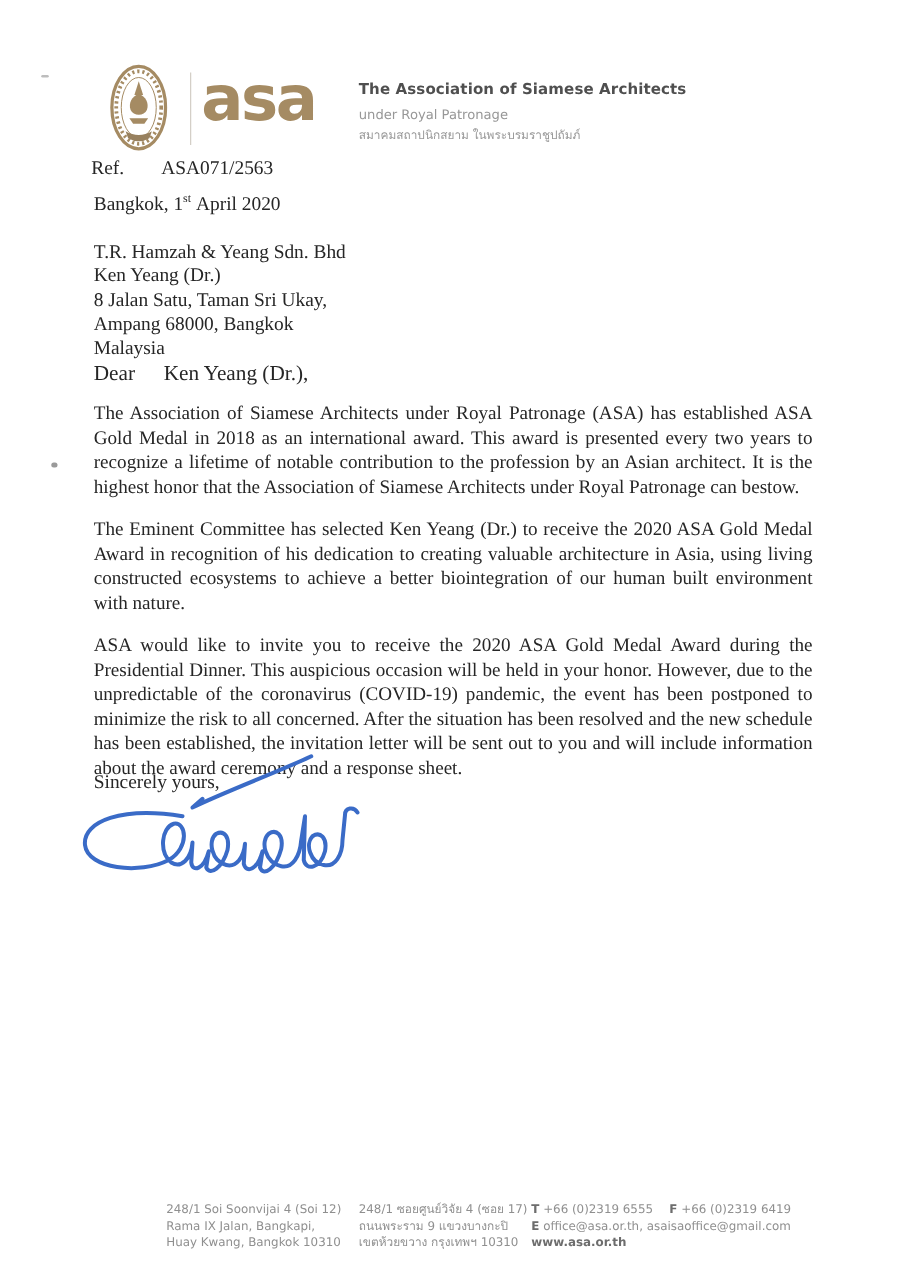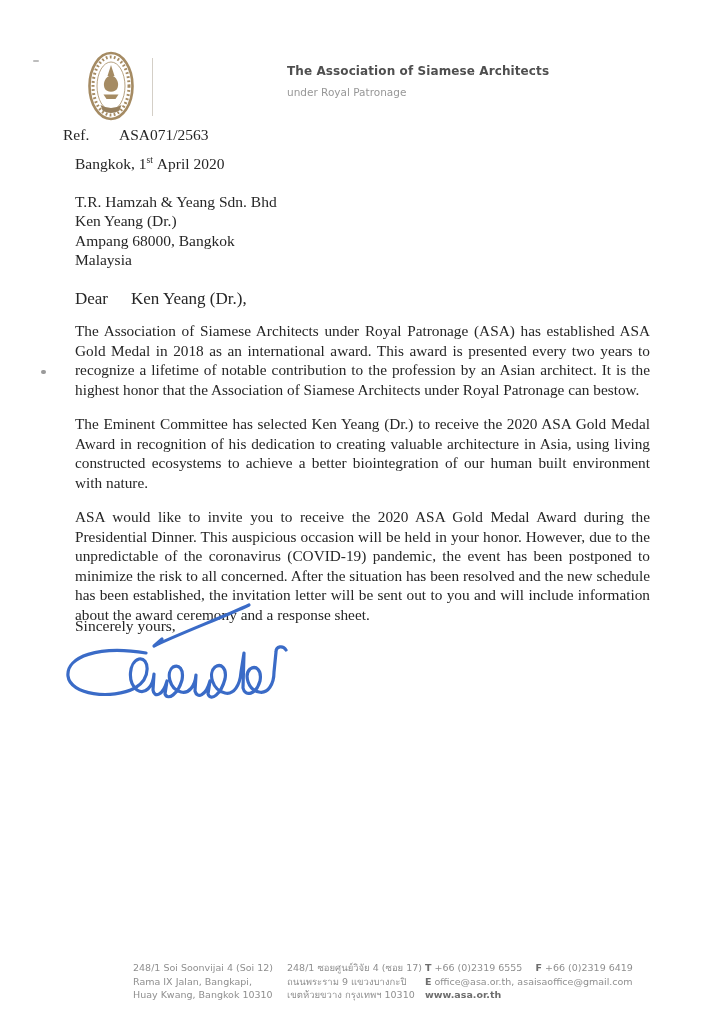--- a/index.html
+++ b/index.html
@@ -22,21 +22,21 @@
     font-weight:800; font-size:50px; line-height:44px;
     letter-spacing:-2px;
     color:#a58b63;
   }
   .org-block { position:absolute; left:287px; top:64px; font-family:"DejaVu Sans", sans-serif; }
   .org-name { font-size:12px; font-weight:bold; color:#4f4f4f; letter-spacing:0.1px; }
   .org-sub  { font-size:10.5px; color:#979797; margin-top:8px; }
   .org-thai { font-size:9.5px;  color:#979797; margin-top:2px; }
 
   
-  .ref-line   { position:absolute; left:63px; top:126px; font-size:15.5px; }
+  .ref-line   { position:absolute; left:73px; top:126px; font-size:15.5px; }
   .ref-label  { display:inline-block; width:56px; }
   .date-line  { position:absolute; left:75px; top:155px; font-size:15.5px; }
   .date-line sup { font-size:9.5px; vertical-align:super; line-height:0; }
   .date-suffix { margin-left:4px; }
 
   .recipient  { position:absolute; left:75px; top:192px; font-size:15.5px; line-height:19.3px; }
   .salutation { position:absolute; left:75px; top:289px; font-size:17px; }
   .sal-label  { display:inline-block; width:56px; }
 
   .body-paragraphs { position:absolute; left:75px; top:321px; width:575px; }
@@ -82,37 +82,40 @@
     <ellipse cx="23" cy="35" rx="18" ry="29" fill="none" stroke="#a58b63" stroke-width="3" stroke-dasharray="1.8 2.3"></ellipse>
     <ellipse cx="23" cy="35" rx="14" ry="24" fill="#ffffff" stroke="#a58b63" stroke-width="0.8"></ellipse>
     <path d="M23 14 L26.5 25 L19.5 25 Z" fill="#a58b63"></path>
     <path d="M23 24 C28.5 26 31.5 31.5 29.5 37 C27.5 42 18.5 42 16.5 37 C14.5 31.5 17.5 26 23 24 Z" fill="#a58b63"></path>
     <path d="M15.5 43.5 L30.5 43.5 L27.5 48 L18.5 48 Z" fill="#a58b63"></path>
     <path d="M12.5 54 Q23 60 33.5 54 L31.5 59.5 Q23 64.5 14.5 59.5 Z" fill="#97805e"></path>
   </svg>
 
   <div class="header-divider"></div>
 
+  <div class="logotype">asa</div>
 
   <div class="org-block">
     <div class="org-name">The Association of Siamese Architects</div>
     <div class="org-sub">under Royal Patronage</div>
+    <div class="org-thai">สมาคมสถาปนิกสยาม ในพระบรมราชูปถัมภ์</div>
   </div>
 
   <div class="ref-line">
     <span class="ref-label">Ref.</span><span>ASA071/2563</span>
   </div>
 
   <div class="date-line">
     <span>Bangkok, 1</span><sup>st</sup><span class="date-suffix">April 2020</span>
   </div>
 
   <div class="recipient">
     <div>T.R. Hamzah &amp; Yeang Sdn. Bhd</div>
     <div>Ken Yeang (Dr.)</div>
+    <div>8 Jalan Satu, Taman Sri Ukay,</div>
     <div>Ampang 68000, Bangkok</div>
     <div>Malaysia</div>
   </div>
 
   <div class="salutation">
     <span class="sal-label">Dear</span><span>Ken Yeang (Dr.),</span>
   </div>
 
   <div class="body-paragraphs">
     <p>The Association of Siamese Architects under Royal Patronage (ASA) has established ASA Gold Medal in 2018 as an international award. This award is presented every two years to recognize a lifetime of notable contribution to the profession by an Asian architect. It is the highest honor that the Association of Siamese Architects under Royal Patronage can bestow.</p>

